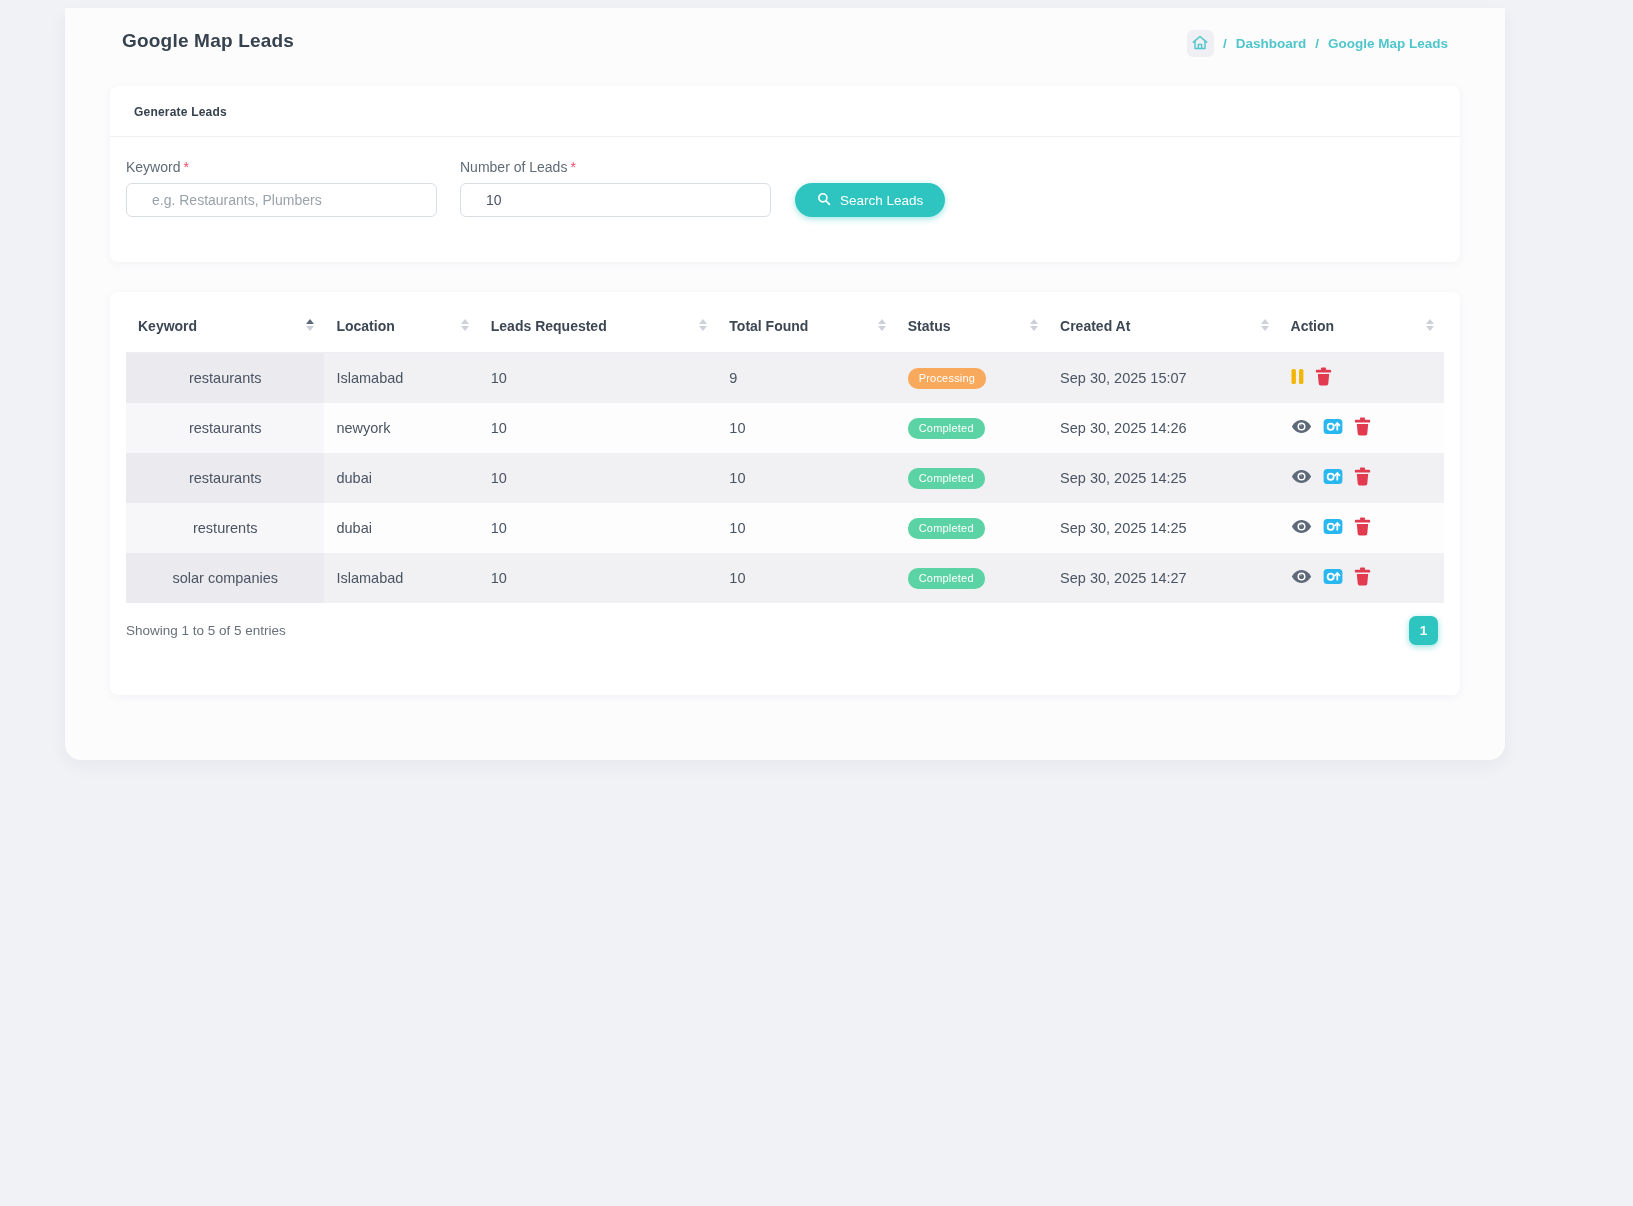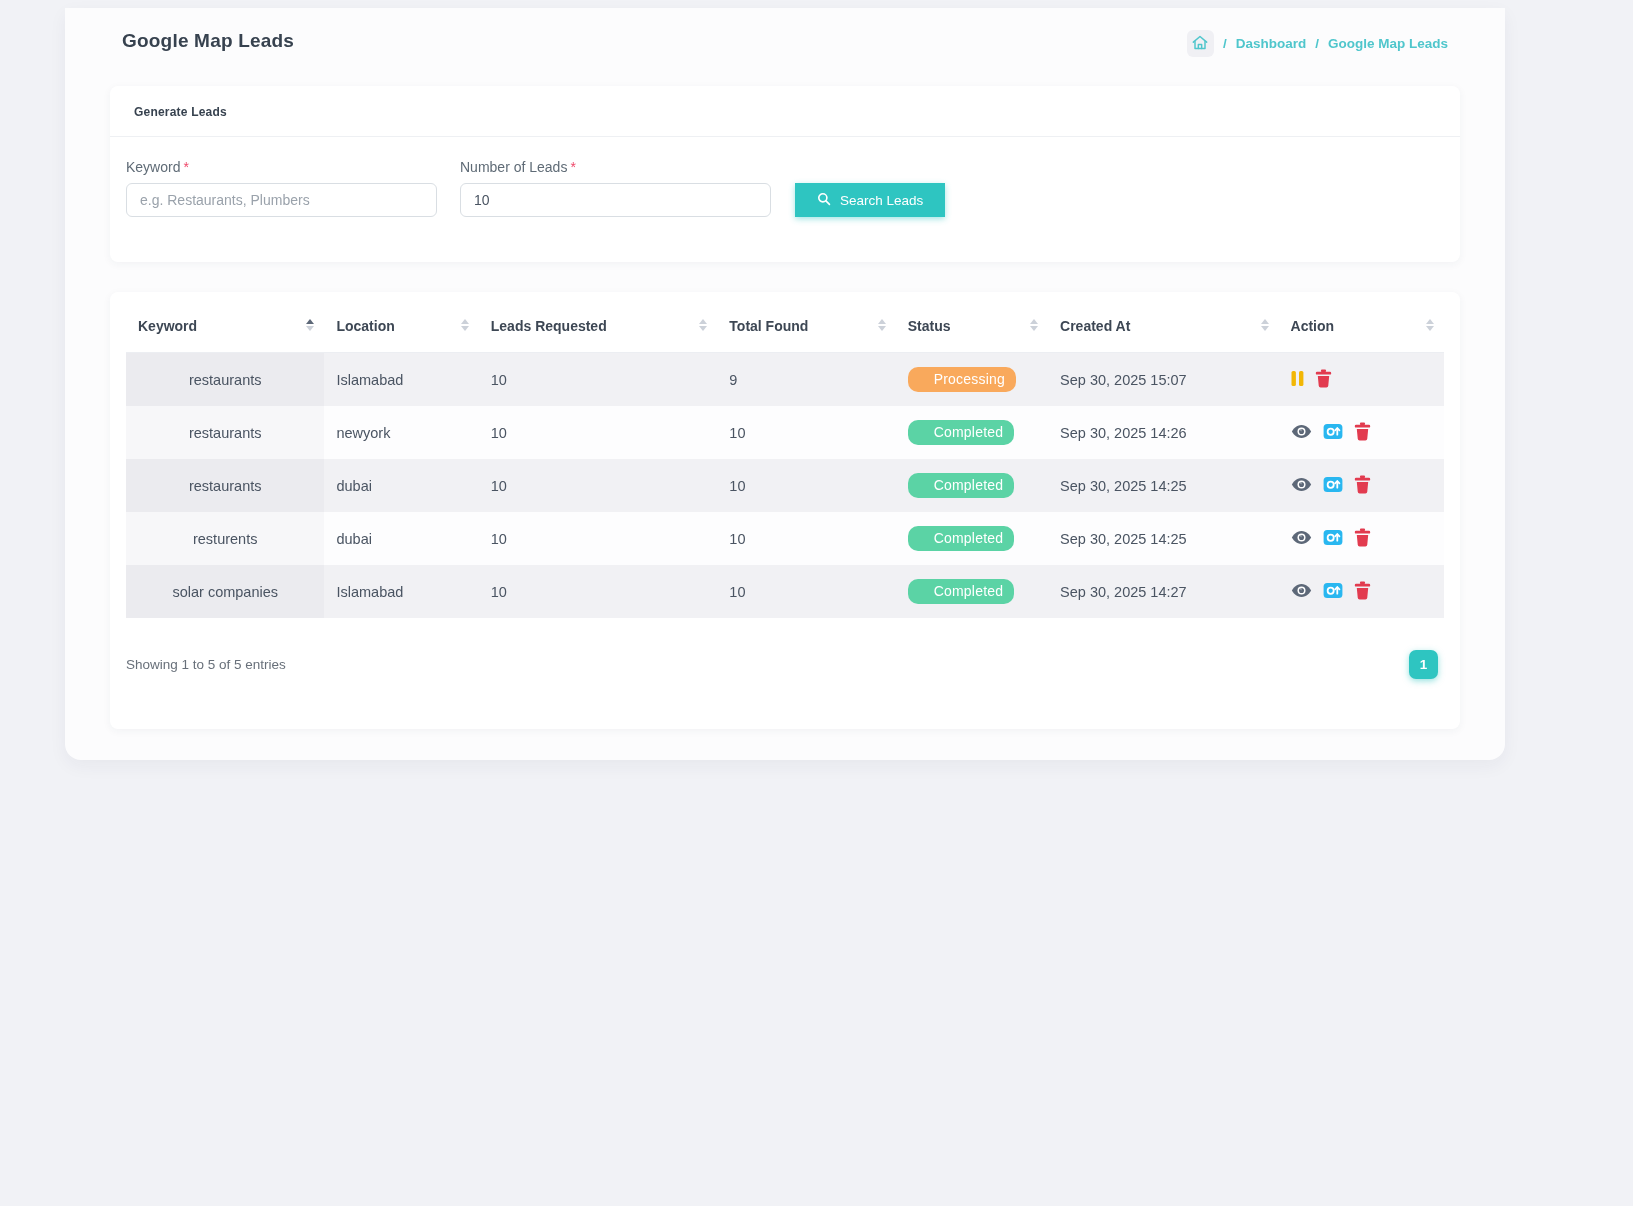--- a/index.html
+++ b/index.html
@@ -48,30 +48,30 @@
   .form-row {
     display:flex; align-items:flex-end; gap:23px;
     padding:22px 16px 45px 16px;
   }
   .field { display:flex; flex-direction:column; }
   .field-label { font-size:14px; color:#5f6b76; margin-bottom:8px; }
   .req { color:#ef486a; margin-left:3px; }
   .field input {
     width:311px; height:34px;
     border:1px solid #d9dee3; border-radius:6px;
-    padding:0 13px; font-size:14px; color:#4a5462;
+    padding:0 25px; font-size:14px; color:#4a5462;
     font-family:"Liberation Sans", sans-serif;
     background:#fff; outline:none;
   }
   .field input::placeholder { color:#9aa2ab; }
   .search-btn {
     height:34px; padding:0 22px;
     margin-left:1px;
     background:#2ec5c1; color:#fff;
-    border:none; border-radius:0;
+    border:none; border-radius:17px;
     font-size:13.5px; font-weight:500;
     font-family:"Liberation Sans", sans-serif;
     display:flex; align-items:center; gap:9px;
     cursor:pointer;
     box-shadow:0 2px 6px rgba(46,197,193,0.45);
   }
   
   .table-wrap { padding:6px 16px 0 16px; }
   table { width:100%; border-collapse:collapse; table-layout:fixed; }
   thead th {
@@ -89,33 +89,33 @@
   th.sorted-asc .tri-up { border-bottom-color:#5d6878; }
   tbody td {
     font-size:14.5px; color:#4a5462;
     padding:14px 12px; height:47px;
     vertical-align:middle;
   }
   tbody tr:nth-child(odd)  { background:#f1f1f4; }
   tbody tr:nth-child(even) { background:#fdfdfe; }
   tbody td.td-sorted { background:rgba(90,95,125,0.035);text-align:center; }
   .badge {
-    display:inline-block; padding:4px 11px 5px 26px;
+    display:inline-block; padding:4px 11px 5px 11px;
     border-radius:10px; color:#fff;
-    font-size:14px; font-weight:500; letter-spacing:.2px;text-align:right;
+    font-size:11px; font-weight:500; letter-spacing:.2px;text-align:right;
   }
   .actions { display:flex; align-items:center; gap:11px; }
   .icon-btn {
     background:none; border:none; padding:0; cursor:pointer;
     display:flex; align-items:center; justify-content:center;
   }
   
   .card-footer {
     display:flex; align-items:center; justify-content:space-between;
-    padding:32px 22px 50px 16px;
+    padding:13px 22px 50px 16px;
   }
   .showing { font-size:13.5px; color:#68707a; }
   .page-btn {
     width:29px; height:29px; border:none; border-radius:7px;
     background:#2ec5c1; color:#fff; font-size:13.5px; font-weight:600;
     font-family:"Liberation Sans", sans-serif;
     cursor:pointer; box-shadow:0 2px 6px rgba(46,197,193,0.5);
   }
 </style>
 </head>

